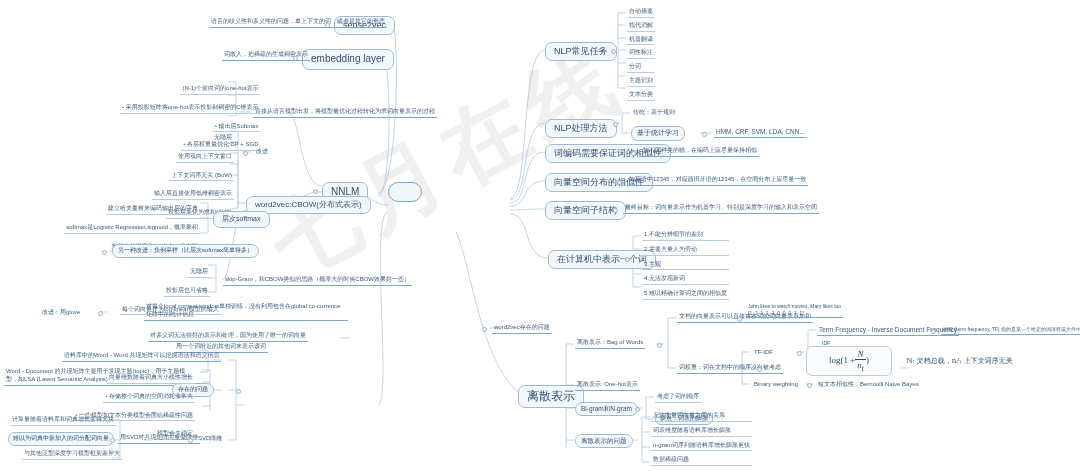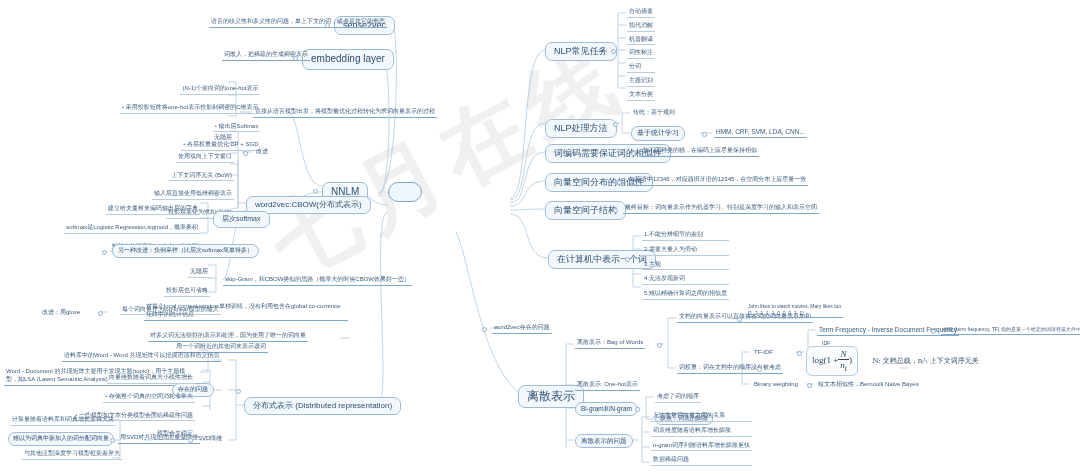--- a/index.html
+++ b/index.html
@@ -41,21 +41,21 @@
   .ul.en{font-size:6.5px;}
   .plain{color:#3a5a7d;font-size:6px;line-height:1.35;padding:0 2px;}
   .xs{font-size:5px;}
   .bullet:before{content:"• ";color:#5b83ab;}
   .dot{
     position:absolute;width:3px;height:3px;border-radius:50%;
     border:1px solid #8fb0cf;background:#fff;z-index:4;
   }
   .fbox{
     border:1px solid #b9cde0;border-radius:6px;background:#fafcfe;
-    padding:2px 5px;color:#2b4763;
+    padding:2px 22px;color:#2b4763;
   }
   .frac{display:inline-block;vertical-align:middle;text-align:center;font-style:italic;}
   .frac .num{border-bottom:1px solid #2b4763;display:block;padding:0 2px;}
   .frac .den{display:block;padding:0 2px;}
   .serif{font-family:"Liberation Serif","DejaVu Serif",serif;}
   .mono-idf{font-size:5px;color:#3a5a7d;}
   .kaiti{font-family:"DejaVu Serif",serif;font-size:7px;color:#2b4763;}
 </style>
 </head>
 <body>
@@ -301,21 +301,20 @@
     <div class="ul" style="display:inline-block;margin-top:4px;">投影层也可省略</div><br>
     <div class="ul" style="display:inline-block;margin-top:4px;">每个词向量作为log-linear模型的输入</div>
   </div>
   <div class="node plain" style="left:40px;top:308px;">改进：用glove</div>
   <div class="dot" style="left:98px;top:311px;"></div>
   <div class="node ul b" style="left:144px;top:303px;white-space:normal;width:200px;">对每个local context window单独训练，没有利用包含在global co-currence矩阵中的统计信息</div>
   <div class="node ul b" style="left:492px;top:324px;">word2vec存在的问题</div>
   <div class="dot" style="left:482px;top:327px;"></div>
   <div class="node ul b" style="left:148px;top:332px;">对多义词无法很好的表示和处理，因为使用了唯一的词向量</div>
 
-  <div class="node box" style="left:244px;top:397px;font-size:8px;">分布式表示 (Distributed representation)</div>
   <div class="node ul b" style="left:174px;top:343px;">用一个词附近的其他词来表示该词</div>
   <div class="dot" style="left:236px;top:389px;"></div>
 
   <div class="node plain" style="left:184px;top:385px;">共现矩阵</div>
   <div class="node ul b" style="left:62px;top:352px;">语料库中的Word - Word 共现矩阵可以挖掘语法和语义信息</div>
   <div class="node ul b" style="left:4px;top:368px;white-space:normal;width:180px;">Word - Document 的共现矩阵主要用于发现主题(topic)，用于主题模型，如LSA (Latent Semantic Analysis)</div>
 
   <div class="node box" style="left:172px;top:383px;font-size:6px;padding:2px 5px;">存在的问题</div>
   <div class="node" style="left:10px;top:365px;text-align:right;width:185px;">
     <div class="ul" style="display:inline-block;">向量维数随着词典大小线性增长</div><br>

